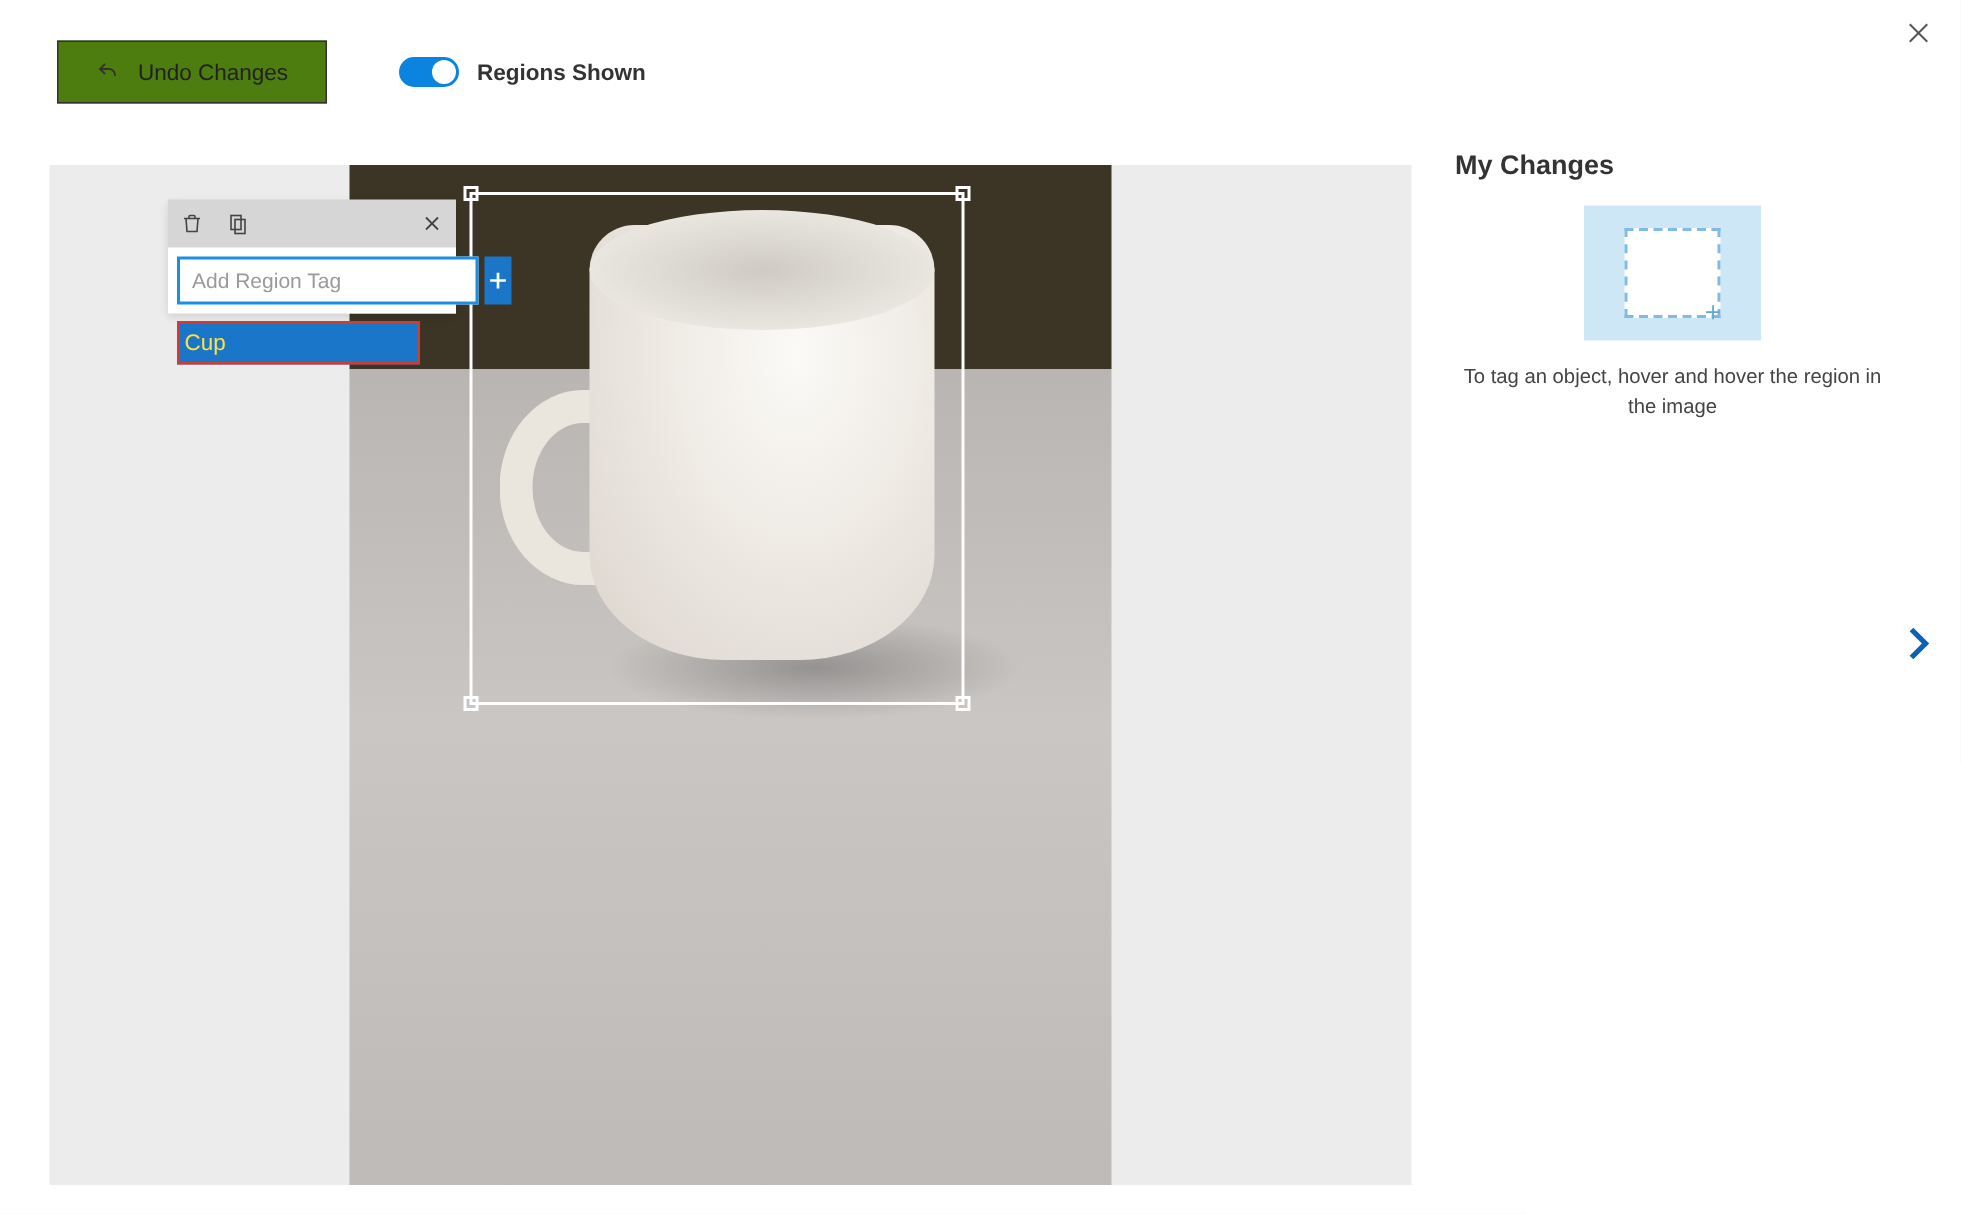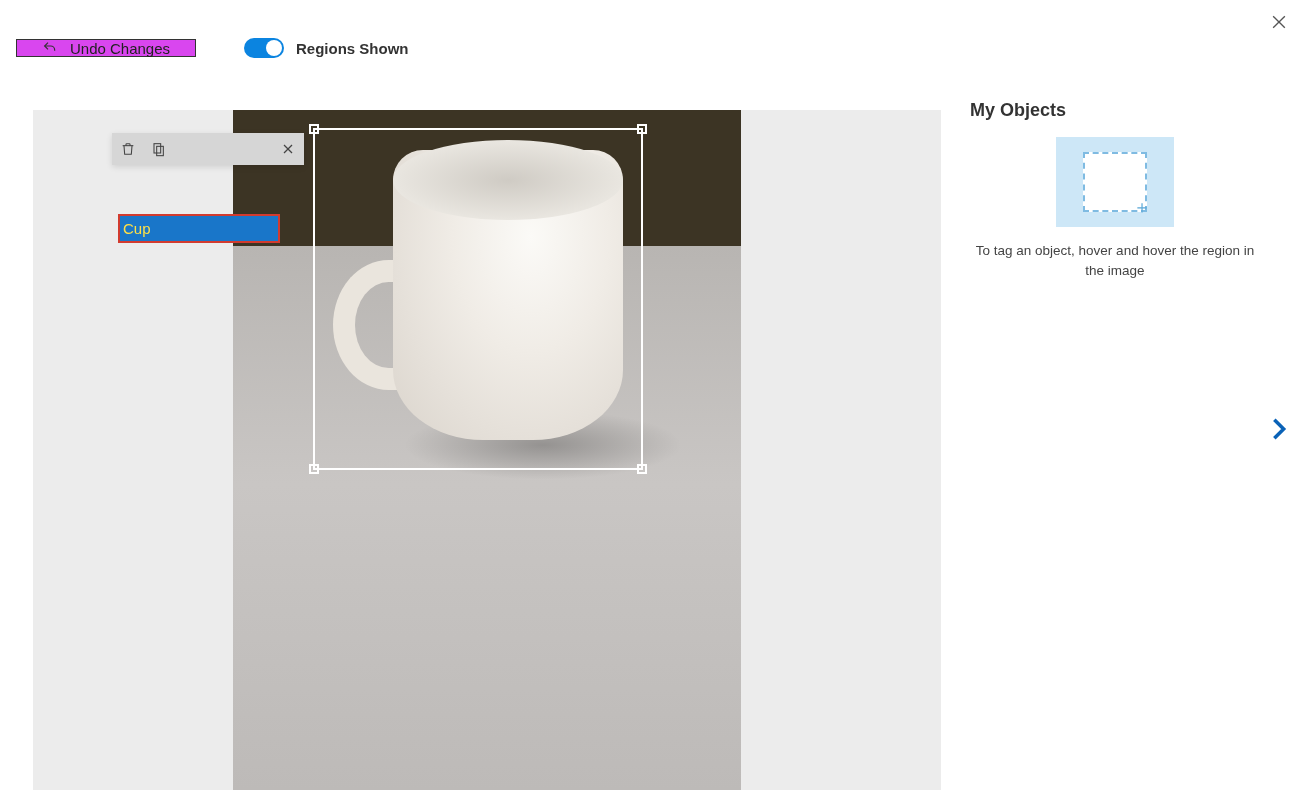--- a/index.html
+++ b/index.html
@@ -7,25 +7,25 @@
 
   
   .top-bar {
     position: absolute;
     top: 28px; left: 0; right: 0;
     height: 40px;
     display: flex;
     align-items: center;
   }
   .undo-btn {
-    margin-left: 16px;
-    height: 18px;
+    margin-left: 38px;
+    height: 42px;
     width: 180px;
     border: 1px solid #333;
-    background: #d946ef;
+    background: #4d7c0f;
     display: flex;
     align-items: center;
     justify-content: center;
     gap: 12px;
     font-size: 15px;
     color: #222;
     cursor: pointer;
   }
   .undo-icon svg { width: 16px; height: 16px; display: block; }
 
@@ -298,28 +298,37 @@
       </svg>
     </span>
     <span class="spacer"></span>
     <span>
       <svg viewBox="0 0 24 24" fill="none" stroke="currentColor" stroke-width="1.8">
         <line x1="6" y1="6" x2="18" y2="18"></line>
           <line x1="18" y1="6" x2="6" y2="18"></line>
       </svg>
     </span>
   </div>
+  <div class="tag-input-row">
+    <input class="tag-input" placeholder="Add Region Tag" value="" style="">
+    <div class="tag-add-btn">
+      <svg viewBox="0 0 24 24" stroke="#fff" stroke-width="2.4" fill="none">
+        <line x1="12" y1="5" x2="12" y2="19"></line>
+          <line x1="5" y1="12" x2="19" y2="12"></line>
+      </svg>
+    </div>
+  </div>
 </div>
 
 <div class="tag-suggestion-wrap">
   <div class="tag-suggestion-item">Cup</div>
 </div>
 
 <div class="sidebar">
-  <div class="sidebar-title">My Objects</div>
+  <div class="sidebar-title">My Changes</div>
   <div class="add-tile">
     <div class="add-tile-inner">
       <div class="add-tile-plus">＋</div>
     </div>
   </div>
   <div class="sidebar-help">To tag an object, hover and hover the region in the image</div>
 </div>
 
 <div class="next-btn">
   <svg viewBox="0 0 24 24" fill="none" stroke="currentColor" stroke-width="3">

